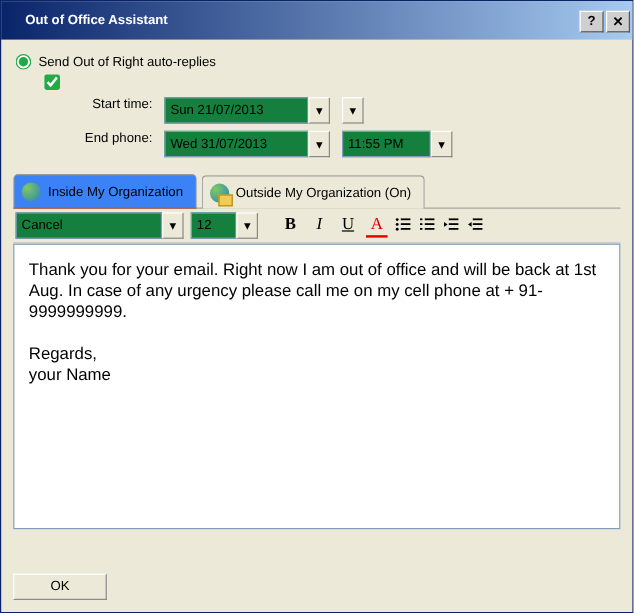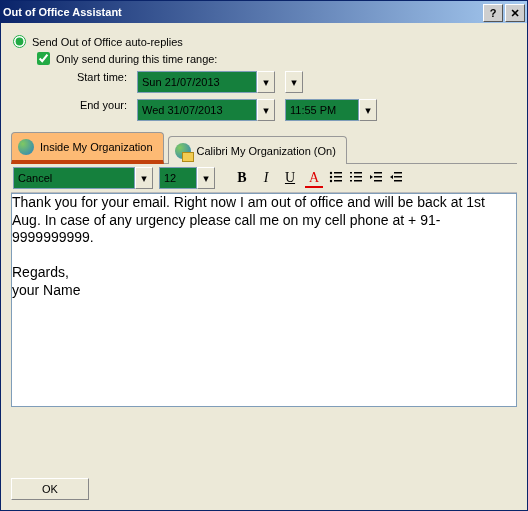--- a/index.html
+++ b/index.html
@@ -5,23 +5,23 @@
 html,body{margin:0;padding:0}
 body{
   width:528px;height:511px;
   font-family:Tahoma,Arial,sans-serif;
   font-size:11px;
   background:#ece9d8;
   overflow:hidden;
 }
 .win{border:1px solid #0a246a;width:526px;height:509px;position:relative;background:#ece9d8}
 .titlebar{
-  height:22px;
+  height:32px;
   background:linear-gradient(to right,#0a246a,#a6caf0);
-  color:#fff;font-weight:bold;padding-left:2px;
+  color:#fff;font-weight:bold;padding-left:20px;
   display:flex;align-items:center;justify-content:space-between;
 }
 .titlebar .btns{display:flex}
 .tbtn{width:18px;height:16px;margin:2px 2px 0 0;background:#cfcfcf;border:1px solid #fff;border-right-color:#555;border-bottom-color:#555;display:flex;align-items:center;justify-content:center;font-size:11px;font-family:Arial;font-weight:bold;color:#000}
 .content{padding:8px 10px 0 10px}
 .radiorow,.checkrow{display:flex;align-items:center;margin:4px 0}
 .radiorow input,.checkrow input{margin:0 6px 0 2px}
 .indent{margin-left:24px}
 .timegrid{margin-left:46px;margin-top:6px;margin-bottom:14px}
 .timegrid .row{display:flex;margin-bottom:6px}
@@ -33,36 +33,36 @@
   height:22px;
   font-family:Tahoma,Arial,sans-serif;font-size:11px;
   display:flex;align-items:center;justify-content:center;
 }
 .combo{position:relative;display:inline-flex}
 .combo .fld{border:1px solid #7f9db9;background:#15803d;height:18px;padding:1px 4px;display:flex;align-items:center}
 .combo .dd{width:16px;height:20px;margin-left:0}
 .promptline{margin:0 0 8px 0}
 .tabbar{display:flex;align-items:flex-end;border-bottom:1px solid #999;height:28px}
 .tab{display:flex;align-items:center;padding:3px 10px 3px 6px;border:1px solid #999;border-bottom:none;margin-right:4px;background:#ece9d8;border-top-left-radius:4px;border-top-right-radius:4px;position:relative;top:1px;height:21px}
-.tab.active{background:#fdba74;border-bottom:4px solid #c2410c}
+.tab.active{background:#3b82f6;border-bottom:1px solid #c2410c}
 .tabicon{width:16px;height:16px;border-radius:50%;margin-right:6px;display:inline-block}
 .globe1{background:radial-gradient(circle at 30% 30%,#7fc962,#2a7fbf)}
 .globe2{background:radial-gradient(circle at 30% 30%,#7fc962,#2a7fbf);position:relative}
 .globe2::after{content:"";position:absolute;right:-3px;bottom:-3px;width:10px;height:8px;background:#f2cc52;border:1px solid #b08b17}
 .toolbar{display:flex;align-items:center;padding:3px 2px;border-bottom:1px solid #bbb;background:#ece9d8;gap:6px}
 .toolbar .sep{width:6px}
 .fmtbtn{width:18px;height:18px;display:flex;align-items:center;justify-content:center;font-family:"Times New Roman",serif;font-size:14px}
 .underline{text-decoration:underline}
 .colorA{font-family:"Times New Roman",serif;font-size:14px;color:#d00;position:relative}
 .colorA::after{content:"";position:absolute;left:0;right:0;bottom:-1px;height:2px;background:#d00}
 .listicon svg{width:14px;height:14px}
 .editor{
   border:1px solid #7f9db9;background:#fff;
   height:212px;
-  padding:0;font-family:Arial,sans-serif;font-size:14px;
+  padding:12px;font-family:Arial,sans-serif;font-size:14px;
   line-height:1.25;
   white-space:pre-wrap;
   overflow:auto;
 }
 .footer{position:absolute;left:10px;right:10px;bottom:10px;display:flex;justify-content:space-between;align-items:center}
 .footer .right{display:flex;gap:10px}
 .stdbtn{width:78px}
 input[type=radio],input[type=checkbox]{accent-color:#2a4; width:13px;height:13px}
 </style>
 </head>
@@ -73,62 +73,61 @@
     <span>Out of Office Assistant</span>
     <div class="btns">
       <div class="tbtn">?</div>
       <div class="tbtn">✕</div>
     </div>
   </div>
 
   <div class="content">
     <label class="radiorow">
       <input type="radio" name="m" checked="" style="">
-      <span>Send Out of Office auto-replies</span>
+      <span>Send Out of Right auto-replies</span>
     </label>
     <label class="checkrow indent">
       <input type="checkbox" checked="" style="">
-      <span>Only send during this time range:</span>
     </label>
 
     <div class="timegrid">
       <div class="row">
         <span class="lbl">Start time:</span>
         <span class="combo">
           <span class="fld" style="width:110px">Sun 21/07/2013</span>
           <span class="winbtn dd">▾</span>
         </span>
         <span style="width:10px"></span>
         <span class="combo">
           <span class="winbtn dd">▾</span>
         </span>
       </div>
       <div class="row">
-        <span class="lbl">End your:</span>
+        <span class="lbl">End phone:</span>
         <span class="combo">
           <span class="fld" style="width:110px">Wed 31/07/2013</span>
           <span class="winbtn dd">▾</span>
         </span>
         <span style="width:10px"></span>
         <span class="combo">
           <span class="fld" style="width:64px">11:55 PM</span>
           <span class="winbtn dd">▾</span>
         </span>
       </div>
     </div>
 
 
     <div class="tabbar">
       <div class="tab active">
         <span class="tabicon globe1"></span>
         <span>Inside My Organization</span>
       </div>
       <div class="tab">
         <span class="tabicon globe2"></span>
-        <span>Calibri My Organization (On)</span>
+        <span>Outside My Organization (On)</span>
       </div>
     </div>
 
     <div class="toolbar">
       <span class="combo">
         <span class="fld" style="width:112px">Cancel</span>
         <span class="winbtn dd">▾</span>
       </span>
       <span class="combo">
         <span class="fld" style="width:28px">12</span>

